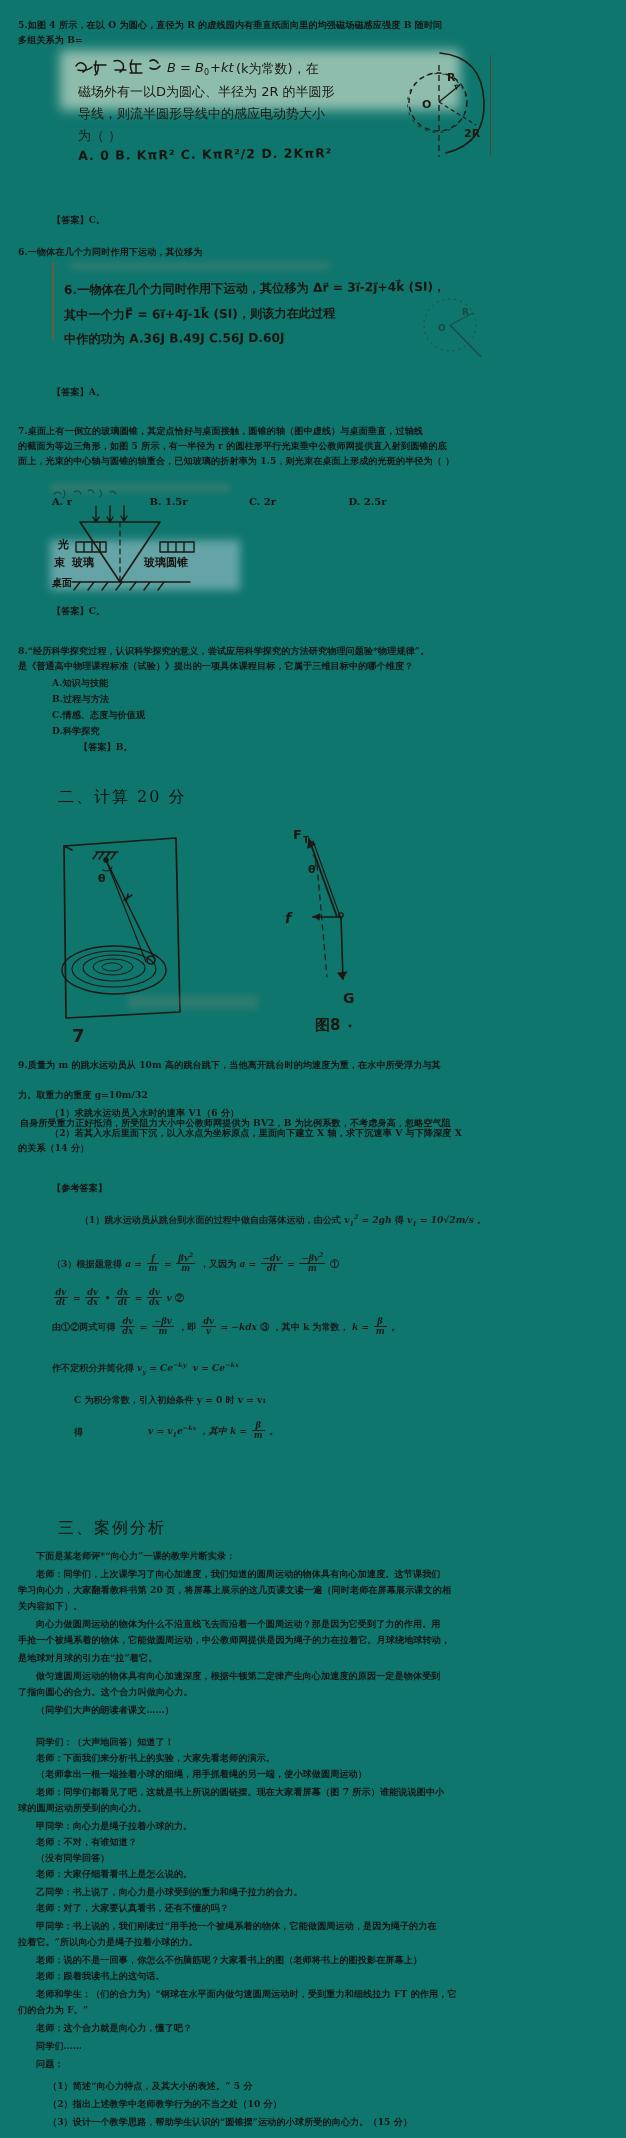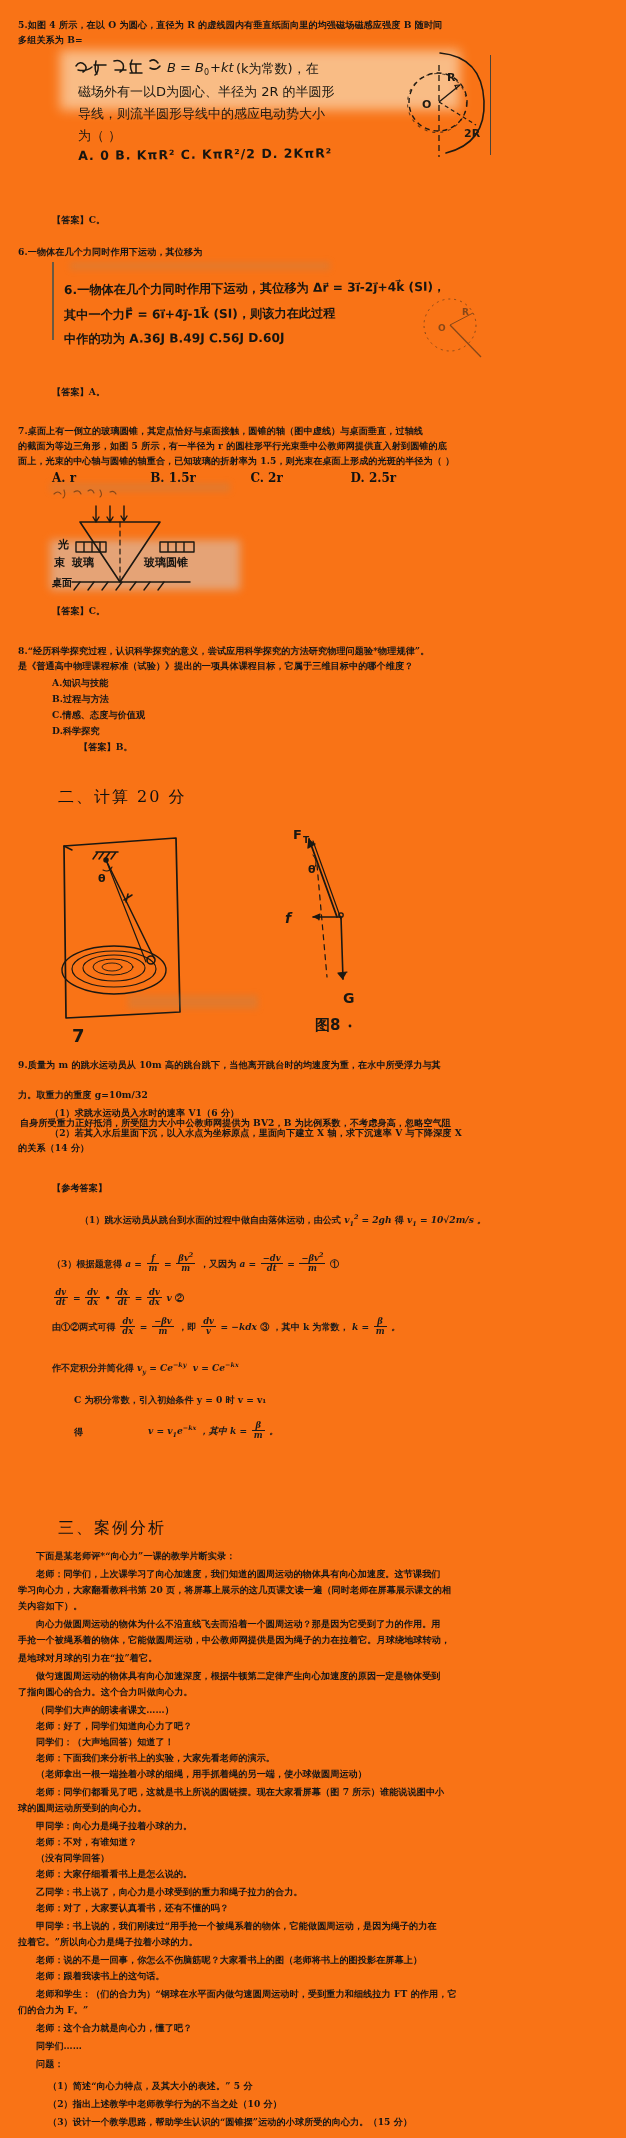--- a/index.html
+++ b/index.html
@@ -7,21 +7,21 @@
   body{
     width:626px;
     font-family:"DejaVu Serif","Liberation Serif",serif;
     color:#111;
     -webkit-font-smoothing:none;
   }
   .page{
     position:relative;
     width:626px;
     height:2138px;
-    background:#f97316;
+    background:#0f766e;
     overflow:hidden;
   }
   
   .ptext{
     position:absolute;
     font-family:"DejaVu Serif","Liberation Serif",serif;
     font-size:9.1px;
     line-height:14.6px;
     color:#1a1a1a;
     letter-spacing:0.1px;
@@ -33,23 +33,24 @@
   .ans{font-weight:700;}
   .sectitle{
     position:absolute;
     font-size:16px;
     font-weight:400;
     letter-spacing:2px;
     font-family:"DejaVu Serif","Liberation Serif",serif;
   }
   .opts{
     position:absolute;
-    font-size:12px;
+    font-size:10px;
     font-weight:700;
     font-family:"DejaVu Serif","Liberation Serif",serif;
+    margin-top:25px;
   }
   .opts span{display:inline-block;}
   
   .formula{
     position:absolute;
     font-family:"DejaVu Serif","Liberation Serif",serif;
     font-size:9.1px;
     font-weight:700;
     line-height:15px;
     color:#1a1a1a;
@@ -449,22 +450,20 @@
   <div class="ptext" style="left:18px; top:1633px; width:592px;">
     <span>手抢一个被绳系着的物体，它能做圆周运动，中公教师网提供是因为绳子的力在拉着它。月球绕地球转动，</span></div>
   <div class="ptext" style="left:18px; top:1651px; width:592px;">
     <span>是地球对月球的引力在“拉”着它。</span></div>
   <div class="ptext indent" style="left:18px; top:1669px; width:592px;">
     <span>做匀速圆周运动的物体具有向心加速深度，根据牛顿第二定律产生向心加速度的原因一定是物体受到</span></div>
   <div class="ptext" style="left:18px; top:1685px; width:592px;">
     <span>了指向圆心的合力。这个合力叫做向心力。</span></div>
   <div class="ptext indent" style="left:18px; top:1703px; width:592px;">
     <span>（同学们大声的朗读者课文……）</span></div>
-  <div class="ptext indent" style="left:18px; top:1719px; width:592px;">
-    <span>老师：好了，同学们知道向心力了吧？</span></div>
   <div class="ptext indent" style="left:18px; top:1735px; width:592px;">
     <span>同学们：（大声地回答）知道了！</span></div>
   <div class="ptext indent" style="left:18px; top:1751px; width:592px;">
     <span>老师：下面我们来分析书上的实验，大家先看老师的演示。</span></div>
   <div class="ptext indent" style="left:18px; top:1767px; width:592px;">
     <span>（老师拿出一根一端拴着小球的细绳，用手抓着绳的另一端，使小球做圆周运动）</span></div>
   <div class="ptext indent" style="left:18px; top:1785px; width:592px;">
     <span>老师：同学们都看见了吧，这就是书上所说的圆链摆。现在大家看屏幕（图 7 所示）谁能说说图中小</span></div>
   <div class="ptext" style="left:18px; top:1801px; width:592px;">
     <span>球的圆周运动所受到的向心力。</span></div>

